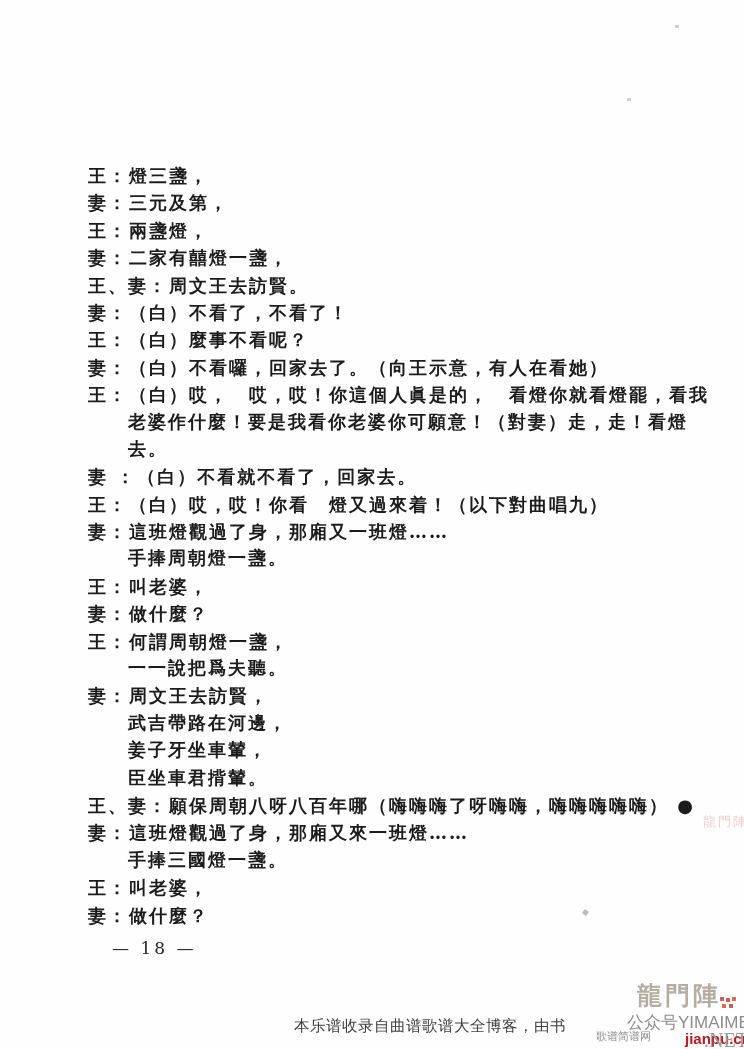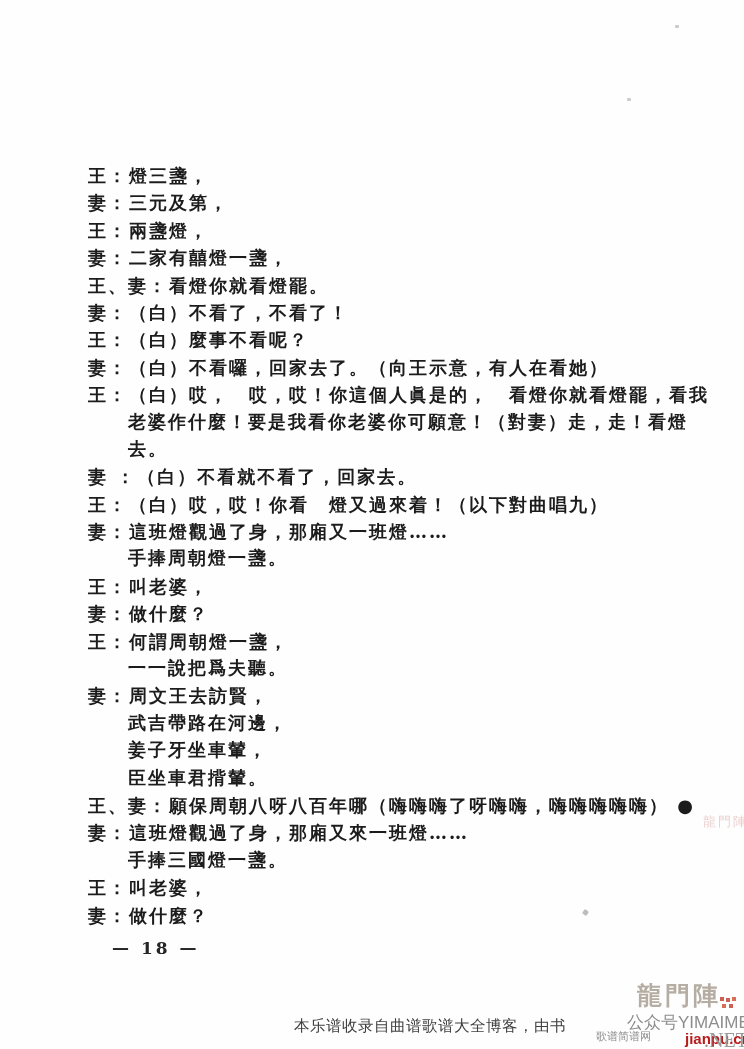--- a/index.html
+++ b/index.html
@@ -16,21 +16,21 @@
   .script{
     position:absolute;left:88px;top:162px;width:648px;
     color:#1c1c1c;font-size:18px;font-weight:600;letter-spacing:2px;
   }
   .line{height:27.4px;line-height:27.4px;white-space:nowrap;}
   .line .spk{margin-right:1px;}
   .line.cont{padding-left:40px;font-family:Liberation Serif, serif;}
   
   .page-number{
     position:absolute;left:112px;top:938px;
-    font-size:17px;font-weight:700;color:#262626;letter-spacing:3px;
+    font-size:17px;font-weight:400;color:#262626;letter-spacing:3px;
   }
   
   .footer-caption{
     position:absolute;left:294px;top:1016px;
     font-family:"Liberation Sans","DejaVu Sans",sans-serif;
     font-size:15.5px;color:#3f3f3f;letter-spacing:.5px;white-space:nowrap;text-align:center;
   }
   
   .wm-logo{
     position:absolute;left:637px;top:979px;
@@ -75,21 +75,21 @@
 </head>
 <body>
 
 <div class="page">
 
   <main class="script" id="script-block">
       <div class="line"><span class="spk">王：</span><span class="txt">燈三盞，</span></div>
       <div class="line"><span class="spk">妻：</span><span class="txt">三元及第，</span></div>
       <div class="line"><span class="spk">王：</span><span class="txt">兩盞燈，</span></div>
       <div class="line"><span class="spk">妻：</span><span class="txt">二家有囍燈一盞，</span></div>
-      <div class="line"><span class="spk">王、妻：</span><span class="txt">看燈你就看燈罷。</span></div>
+      <div class="line"><span class="spk">王、妻：</span><span class="txt">周文王去訪賢。</span></div>
       <div class="line"><span class="spk">妻：</span><span class="txt">（白）不看了，不看了！</span></div>
       <div class="line"><span class="spk">王：</span><span class="txt">（白）麼事不看呢？</span></div>
       <div class="line"><span class="spk">妻：</span><span class="txt">（白）不看囉，回家去了。（向王示意，有人在看她）</span></div>
       <div class="line"><span class="spk">王：</span><span class="txt">（白）哎，　哎，哎！你這個人眞是的，　看燈你就看燈罷，看我</span></div>
       <div class="line cont"><span class="txt">老婆作什麼！要是我看你老婆你可願意！（對妻）走，走！看燈</span></div>
       <div class="line cont"><span class="txt">去。</span></div>
       <div class="line"><span class="spk">妻 ：</span><span class="txt">（白）不看就不看了，回家去。</span></div>
       <div class="line"><span class="spk">王：</span><span class="txt">（白）哎，哎！你看　燈又過來着！（以下對曲唱九）</span></div>
       <div class="line"><span class="spk">妻：</span><span class="txt">這班燈觀過了身，那廂又一班燈……</span></div>
       <div class="line cont"><span class="txt">手捧周朝燈一盞。</span></div>

